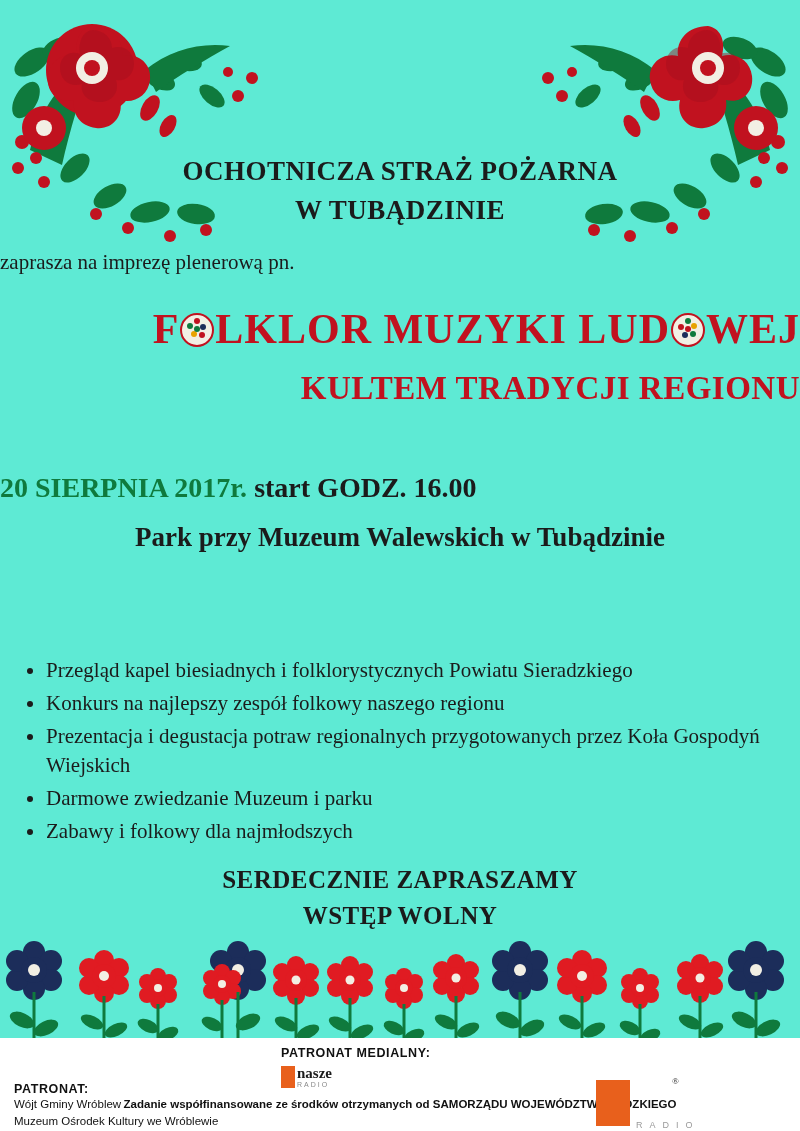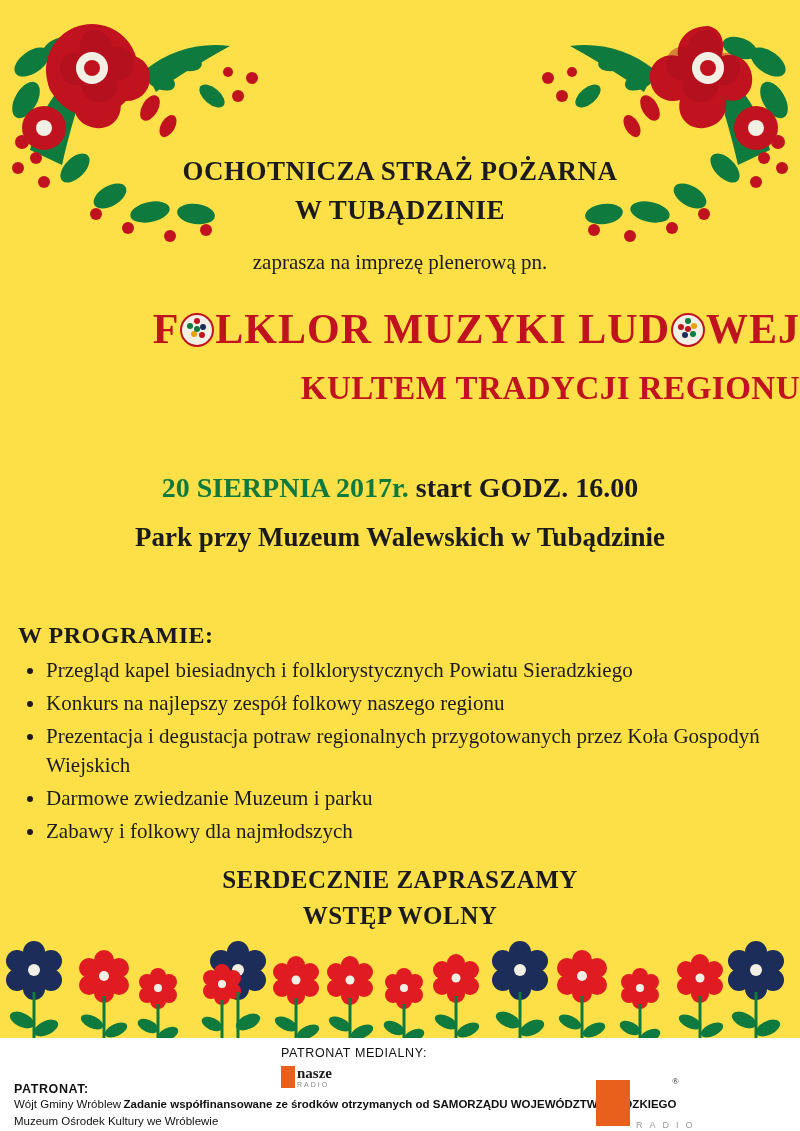--- a/index.html
+++ b/index.html
@@ -5,42 +5,41 @@
   html,body{margin:0;padding:0;}
   body{
     width:800px;height:1131px;
     background:#d9d9d9;
     font-family:"Liberation Serif", serif;
     overflow:hidden;
     position:relative;
   }
   .poster{
     position:absolute;inset:0;
-    background:#fde047;
+    background:#5eead4;
   }
 
   
   .corner{position:absolute;width:300px;height:250px;pointer-events:none;}
   .corner-left{left:0;top:0;}
   .corner-right{right:0;top:0;transform:scaleX(-1);}
 
   
   .org{
     position:absolute;left:0;right:0;top:152px;
     text-align:center;
     font-family:"Liberation Serif", serif;
     font-weight:bold;
     font-size:27px;
     letter-spacing:0.5px;
     color:#1b1b1b;
     line-height:1.45;
   }
   .invite{
     position:absolute;left:0;right:0;top:250px;
-    text-align:center;
     font-size:21px;
     color:#1b1b1b;
   }
   .title1{
     position:absolute;left:0;right:0;top:305px;
     text-align:right;
     font-weight:bold;
     font-size:42px;
     color:#c1121f;
     letter-spacing:1px;
@@ -64,21 +63,20 @@
     vertical-align:-4px;
     margin:0 1px;
     overflow:hidden;
   }
   .flower-o i{
     position:absolute;width:6px;height:6px;border-radius:50%;
     display:block;
   }
   .date{
     position:absolute;left:0;right:0;top:472px;
-    text-align:center;
     font-weight:bold;
     font-size:28px;
     color:#0f7a3d;
   }
   .date .black{color:#1b1b1b;}
   .place{
     position:absolute;left:0;right:0;top:522px;
     text-align:center;
     font-weight:bold;
     font-size:27px;
@@ -127,21 +125,21 @@
     font-family:"Liberation Sans", sans-serif;
     color:#111;
     margin-top:36px;
   }
   .pat .t{font-weight:bold;font-size:12.5px;letter-spacing:0.6px;}
   .pat .l{font-size:11.5px;line-height:1.45;}
   .patm{
     position:absolute;left:281px;top:8px;
     font-family:"Liberation Sans", sans-serif;
   }
-  .patm .t{font-weight:normal;font-size:12.5px;letter-spacing:0.6px;color:#111;}
+  .patm .t{font-weight:bold;font-size:12.5px;letter-spacing:0.6px;color:#111;}
   .nasze-small{
     position:relative;margin-top:4px;width:60px;height:28px;
   }
   .nasze-small .bx{
     position:absolute;left:0;top:2px;width:14px;height:22px;background:#e8601c;
   }
   .nasze-small .tx{
     position:absolute;left:16px;top:1px;font-size:15px;font-weight:bold;color:#1b1b1b;
     font-family:"Liberation Serif", serif;
   }
@@ -305,21 +303,20 @@
 
   <div class="title2">KULTEM TRADYCJI REGIONU</div>
 
   <div class="date">
     <span>20 SIERPNIA 2017r.</span>
     <span class="black">start GODZ. 16.00</span>
   </div>
 
   <div class="place">Park przy Muzeum Walewskich w Tubądzinie</div>
 
-  <div class="prog-head">W PROGRAMIE:</div>
   <ul class="prog-list">
     <li>Przegląd kapel biesiadnych i folklorystycznych Powiatu Sieradzkiego</li>
     <li>Konkurs na najlepszy zespół folkowy naszego regionu</li>
     <li>Prezentacja i degustacja potraw regionalnych przygotowanych przez Koła Gospodyń Wiejskich</li>
     <li>Darmowe zwiedzanie Muzeum i parku</li>
     <li>Zabawy i folkowy dla najmłodszych</li>
   </ul>
 
   <div class="closing">
     <div>SERDECZNIE ZAPRASZAMY</div>

